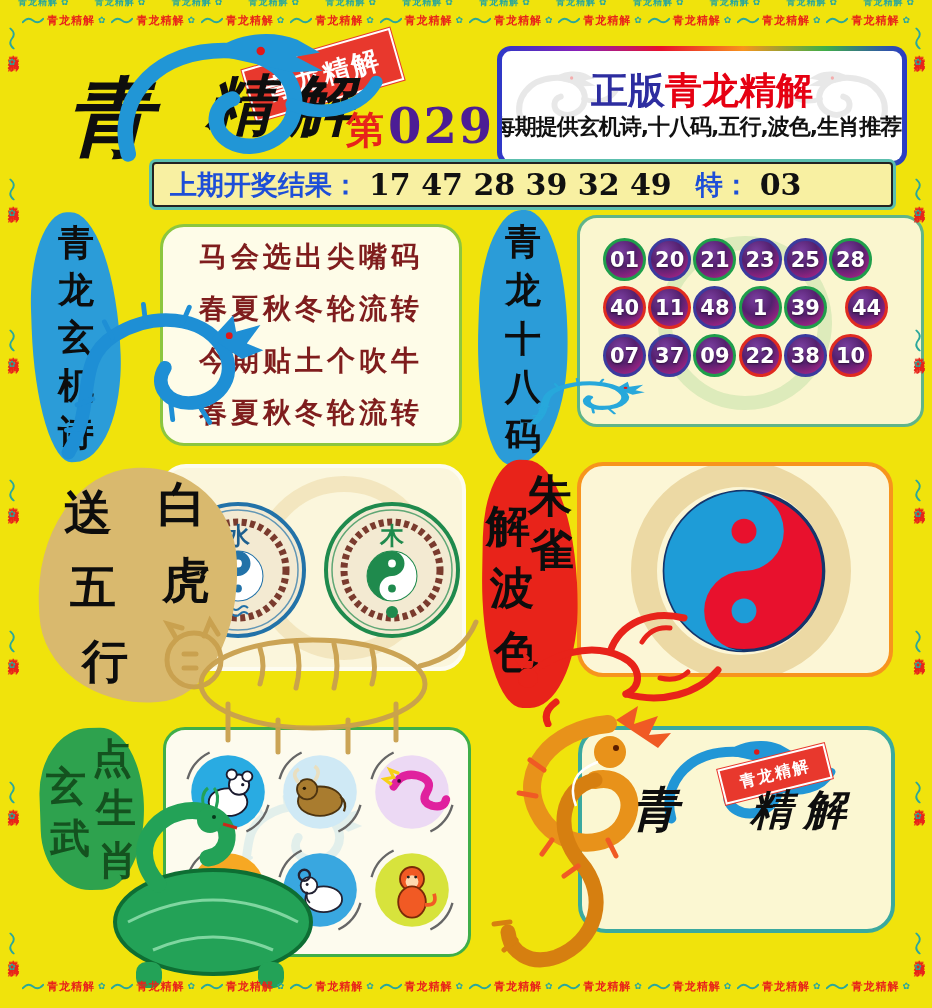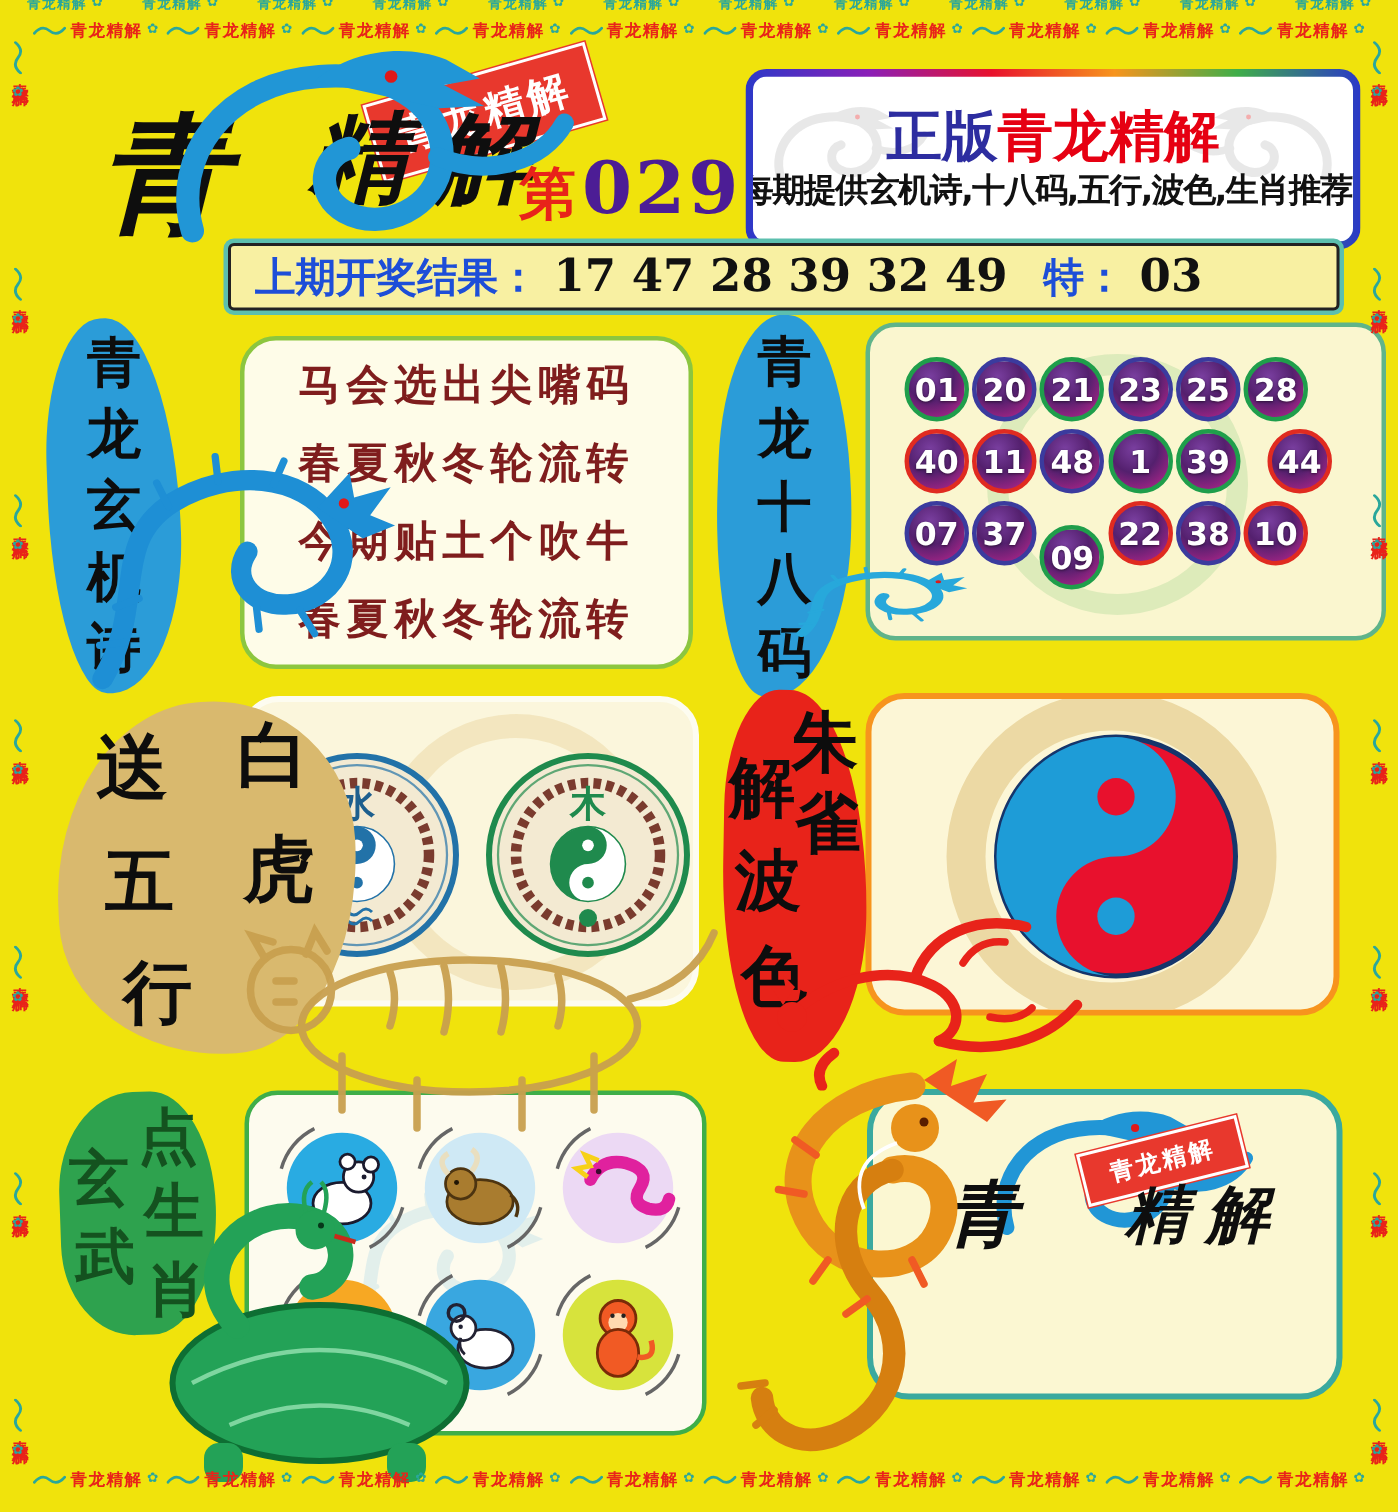--- a/index.html
+++ b/index.html
@@ -532,21 +532,21 @@
       </div>
       <div class="ball" style="left: 249px; top: 68px; border-color: rgb(224, 43, 32); margin-left: 16px;">
         <span>44</span>
       </div>
       <div class="ball" style="left: 23px; top: 116px; border-color: rgb(59, 59, 158);">
         <span>07</span>
       </div>
       <div class="ball" style="left: 68.2px; top: 116px; border-color: rgb(59, 59, 158); text-align: center;">
         <span>37</span>
       </div>
-      <div class="ball" style="left: 113.4px; top: 132px; border-color: rgb(31, 158, 75);">
+      <div class="ball" style="left: 113.4px; top: 116px; border-color: rgb(31, 158, 75);">
         <span>09</span>
       </div>
       <div class="ball" style="left: 158.6px; top: 116px; border-color: rgb(224, 43, 32);">
         <span>22</span>
       </div>
       <div class="ball" style="left: 203.8px; top: 116px; border-color: rgb(59, 59, 158);">
         <span>38</span>
       </div>
       <div class="ball" style="left: 249px; top: 116px; border-color: rgb(224, 43, 32);">
         <span>10</span>

